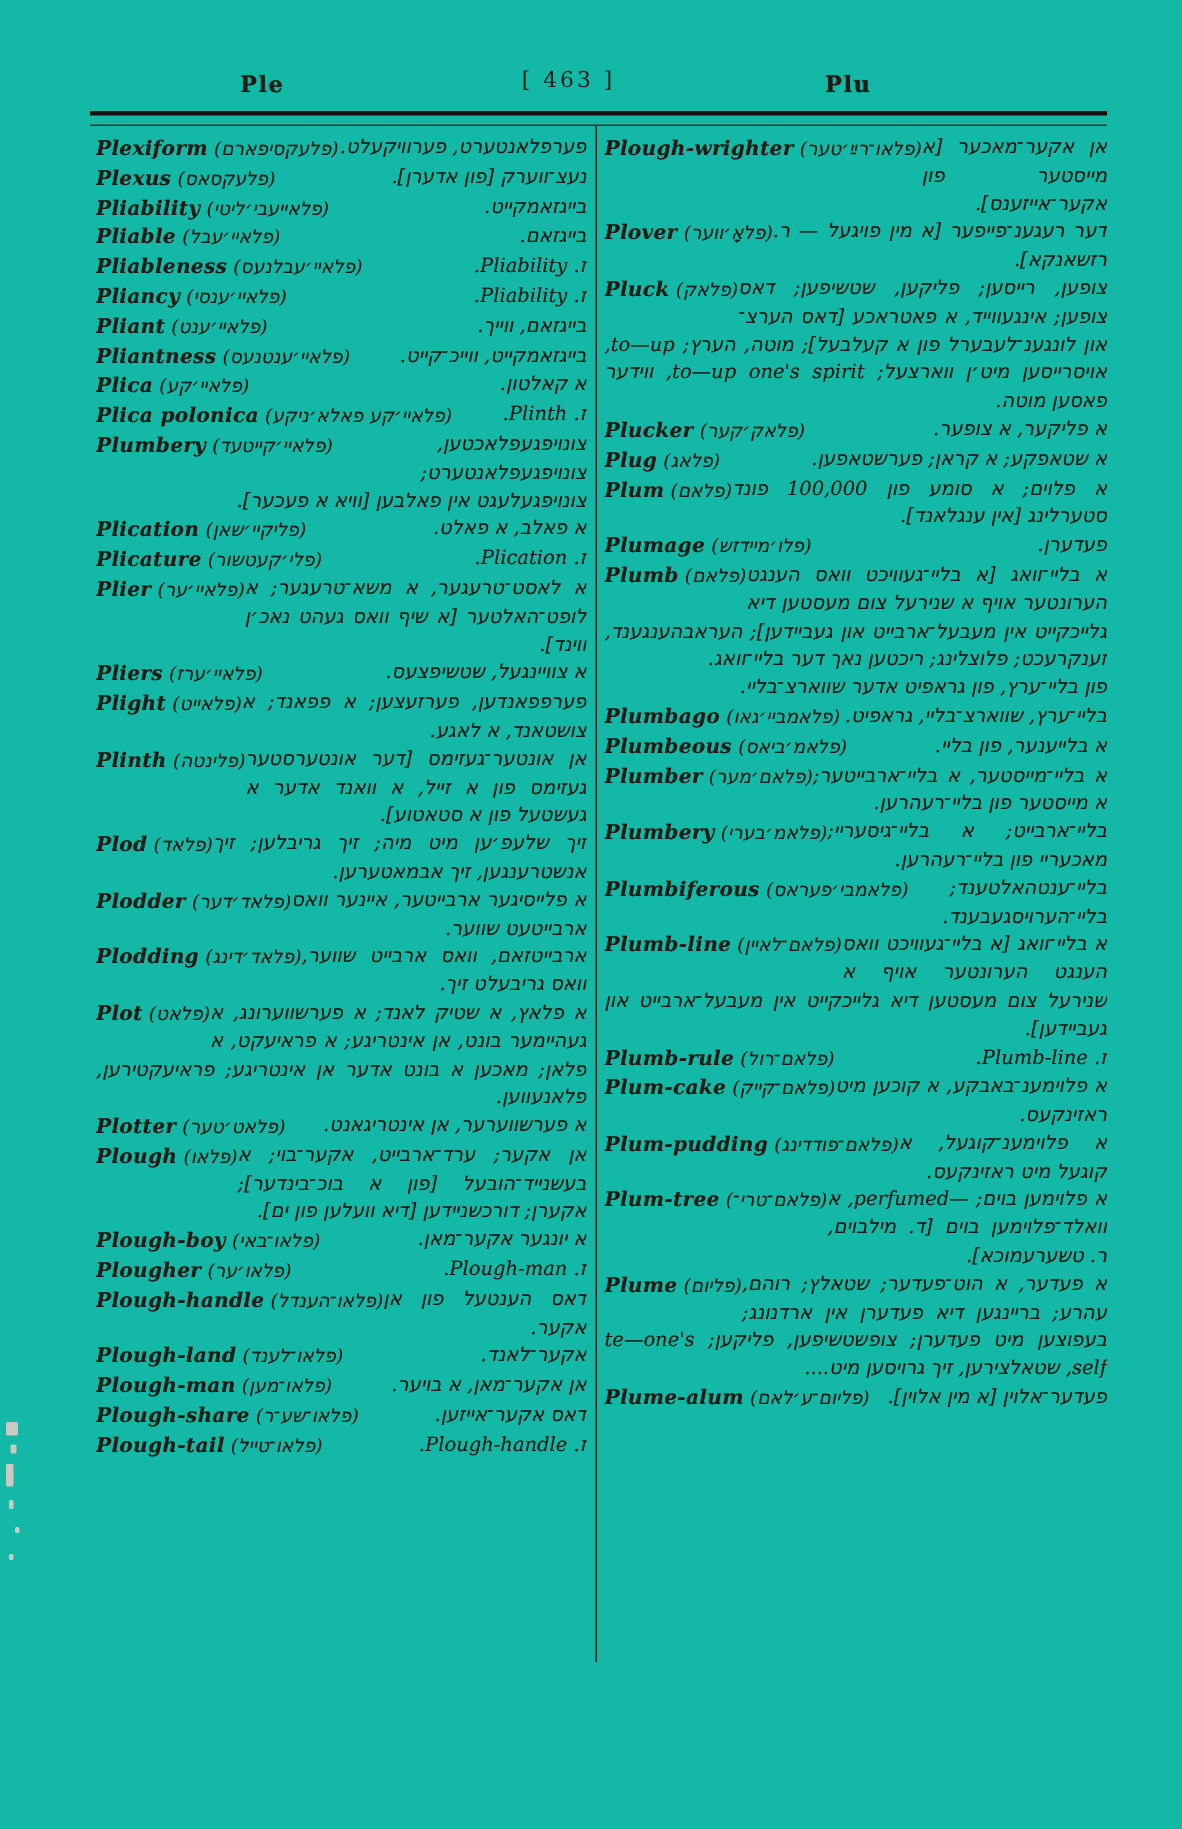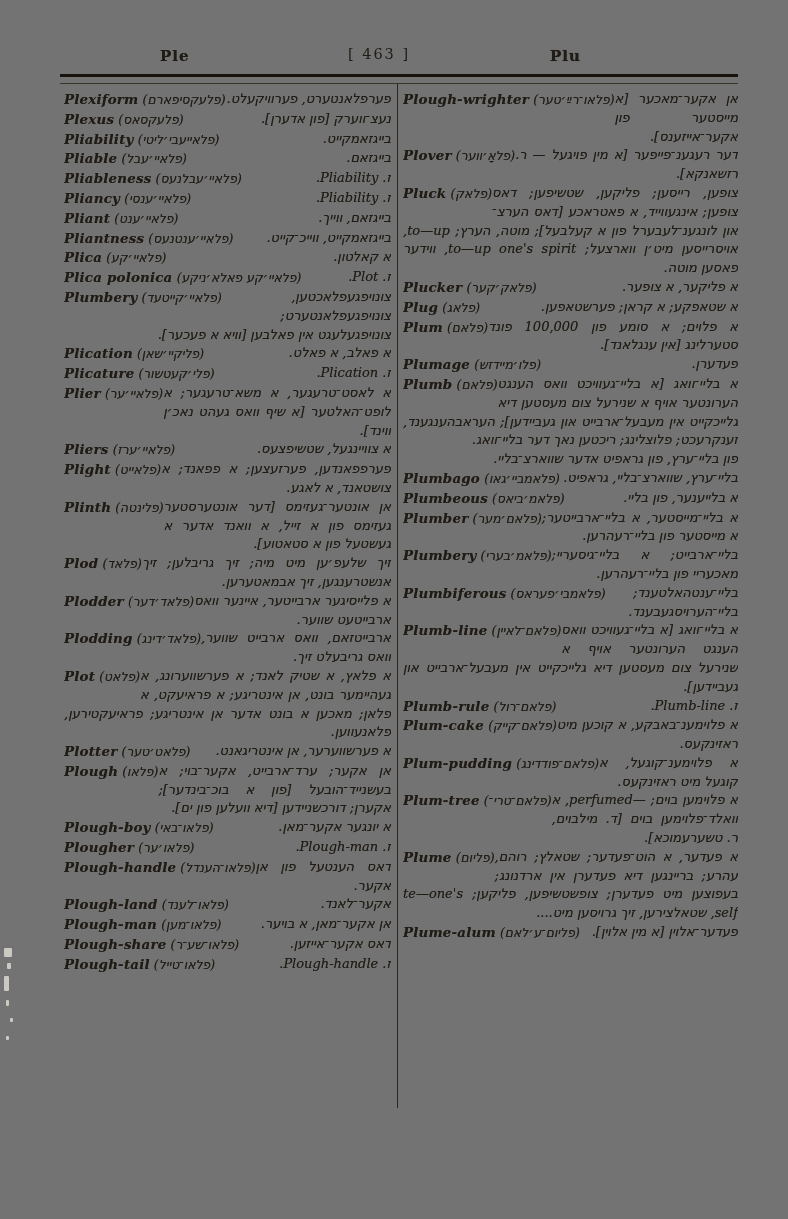--- a/index.html
+++ b/index.html
@@ -4,21 +4,21 @@
 <style>
   html,body { margin:0; padding:0; }
   body {
     width:788px; height:1219px;
     background:#ffffff;
     font-family:"DejaVu Serif","DejaVu Sans",serif;
     color:#201c15;
   }
   .page {
     position:relative; width:788px; height:1219px;
-    background:#737373; overflow:hidden;
+    background:#14b8a6; overflow:hidden;
   }
   
   .header { position:absolute; top:44px; left:64px; width:674px; height:26px; }
   .head-left {
     position:absolute; left:96px; top:3px;
     font-weight:bold; font-size:15px; letter-spacing:1px;
     text-shadow:0 0 0.6px rgba(20,16,10,0.7);
   }
   .page-num {
     position:absolute; left:250px; top:2px; width:130px;
@@ -84,21 +84,21 @@
     <div class="col col-left" id="left-col">
         <div class="entry"><span class="hwgroup"><b class="hw">Plexiform</b> <span class="pron">(פלעקסיפארם)</span></span><span>פערפלאנטערט, פערוויקעלט.</span></div>
         <div class="entry"><span class="hwgroup"><b class="hw">Plexus</b> <span class="pron">(פלעקסאס)</span></span><span>נעצ־ווערק [פון אדערן].</span></div>
         <div class="entry"><span class="hwgroup"><b class="hw">Pliability</b> <span class="pron">(פלאייעבי׳ליטי)</span></span><span>בייגזאמקייט.</span></div>
         <div class="entry"><span class="hwgroup"><b class="hw">Pliable</b> <span class="pron">(פלאיי׳עבל)</span></span><span>בייגזאם.</span></div>
         <div class="entry"><span class="hwgroup"><b class="hw">Pliableness</b> <span class="pron">(פלאיי׳עבלנעס)</span></span><span>ז. Pliability.</span></div>
         <div class="entry"><span class="hwgroup"><b class="hw">Pliancy</b> <span class="pron">(פלאיי׳ענסי)</span></span><span>ז. Pliability.</span></div>
         <div class="entry"><span class="hwgroup"><b class="hw">Pliant</b> <span class="pron">(פלאיי׳ענט)</span></span><span>בייגזאם, ווייך.</span></div>
         <div class="entry"><span class="hwgroup"><b class="hw">Pliantness</b> <span class="pron">(פלאיי׳ענטנעס)</span></span><span>בייגזאמקייט, ווייכ־קייט.</span></div>
         <div class="entry"><span class="hwgroup"><b class="hw">Plica</b> <span class="pron">(פלאיי׳קע)</span></span><span>א קאלטון.</span></div>
-        <div class="entry"><span class="hwgroup"><b class="hw">Plica polonica</b> <span class="pron">(פלאיי׳קע פאלא׳ניקע)</span></span><span>ז. Plot.</span></div>
+        <div class="entry"><span class="hwgroup"><b class="hw">Plica polonica</b> <span class="pron">(פלאיי׳קע פאלא׳ניקע)</span></span><span>ז. Plinth.</span></div>
         <div class="entry"><span class="hwgroup"><b class="hw">Plumbery</b> <span class="pron">(פלאיי׳קייטעד)</span></span><span>צונויפגעפלאכטען, צונויפגעפלאנטערט; צונויפגעלעגט אין פאלבען [וויא א פעכער].</span></div>
         <div class="entry"><span class="hwgroup"><b class="hw">Plication</b> <span class="pron">(פליקיי׳שאן)</span></span><span>א פאלב, א פאלט.</span></div>
         <div class="entry"><span class="hwgroup"><b class="hw">Plicature</b> <span class="pron">(פלי׳קעטשור)</span></span><span>ז. Plication.</span></div>
         <div class="entry"><span class="hwgroup"><b class="hw">Plier</b> <span class="pron">(פלאיי׳ער)</span></span><span>א לאסט־טרעגער, א משא־טרעגער; א לופט־האלטער [א שיף וואס געהט נאכ׳ן ווינד].</span></div>
         <div class="entry"><span class="hwgroup"><b class="hw">Pliers</b> <span class="pron">(פלאיי׳ערז)</span></span><span>א צוויינגעל, שטשיפצעס.</span></div>
         <div class="entry"><span class="hwgroup"><b class="hw">Plight</b> <span class="pron">(פלאייט)</span></span><span>פערפפאנדען, פערזעצען; א פפאנד; א צושטאנד, א לאגע.</span></div>
         <div class="entry"><span class="hwgroup"><b class="hw">Plinth</b> <span class="pron">(פלינטה)</span></span><span>אן אונטער־געזימס [דער אונטערסטער געזימס פון א זייל, א וואנד אדער א געשטעל פון א סטאטוע].</span></div>
         <div class="entry"><span class="hwgroup"><b class="hw">Plod</b> <span class="pron">(פלאד)</span></span><span>זיך שלעפ׳ען מיט מיה; זיך גריבלען; זיך אנשטרענגען, זיך אבמאטערען.</span></div>
         <div class="entry"><span class="hwgroup"><b class="hw">Plodder</b> <span class="pron">(פלאד׳דער)</span></span><span>א פלייסיגער ארבייטער, איינער וואס ארבייטעט שווער.</span></div>
         <div class="entry"><span class="hwgroup"><b class="hw">Plodding</b> <span class="pron">(פלאד׳דינג)</span></span><span>ארבייטזאם, וואס ארבייט שווער, וואס גריבעלט זיך.</span></div>

